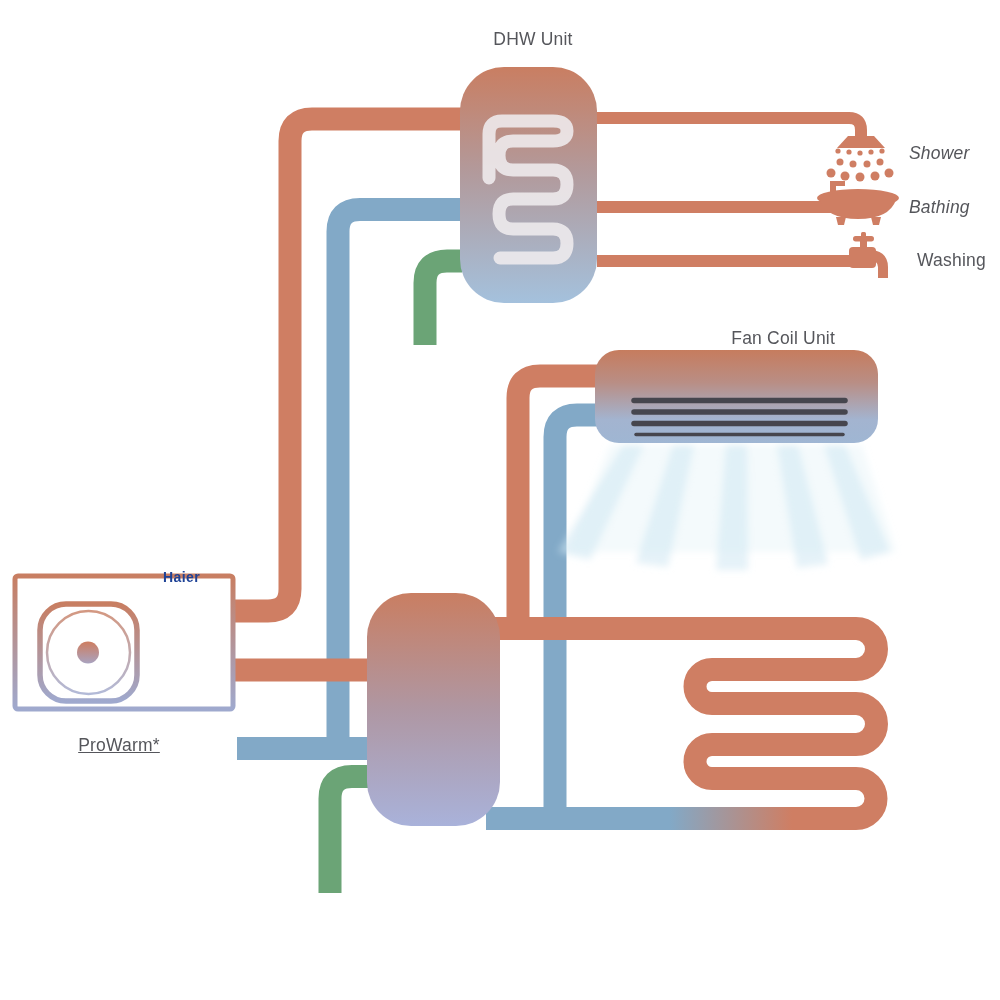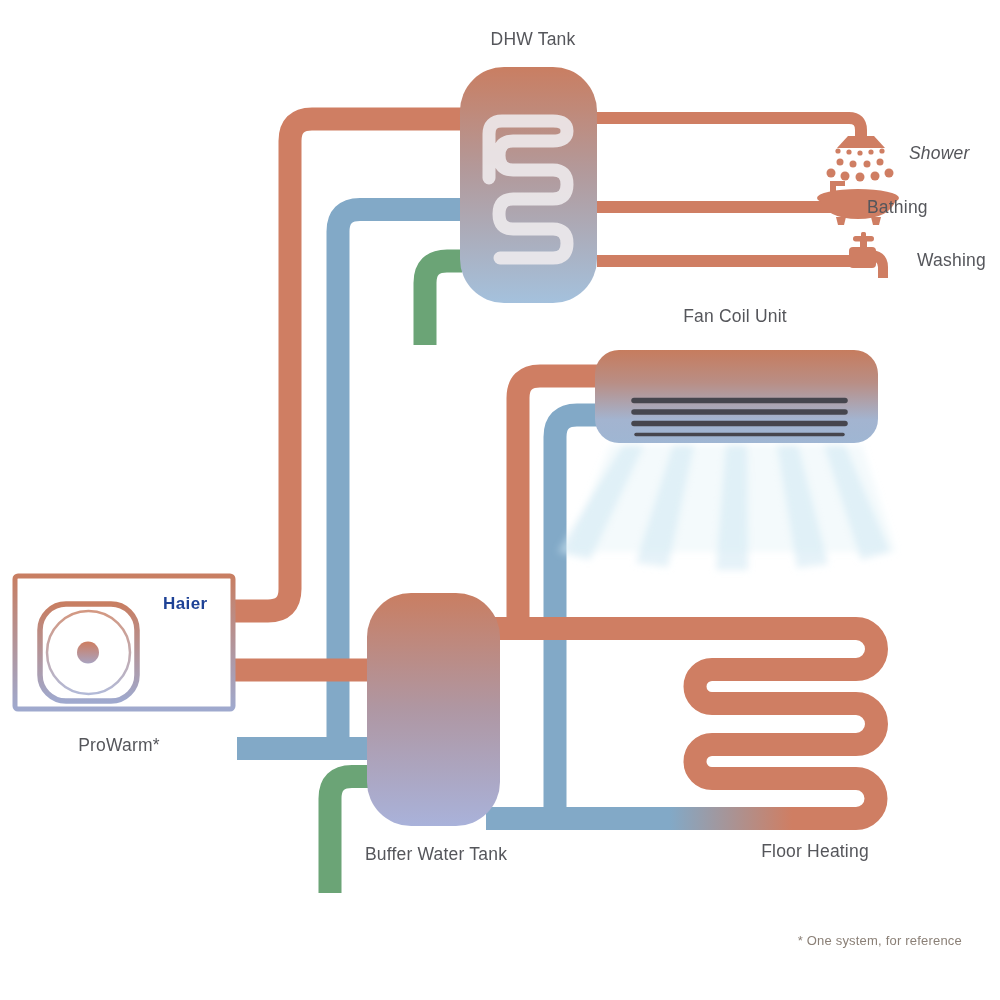--- a/index.html
+++ b/index.html
@@ -2,22 +2,22 @@
 <html><head>
 <meta charset="utf-8">
 <style>
   html,body{margin:0;padding:0;background:#ffffff;width:1000px;height:1000px;overflow:hidden;}
   #stage{position:relative;width:1000px;height:1000px;background:#ffffff;
          font-family:"Liberation Sans", sans-serif;}
   svg{position:absolute;left:0;top:0;}
   .lbl{position:absolute;color:#55565B;font-size:17.5px;letter-spacing:.2px;
        font-family:"Liberation Sans", sans-serif;}
   .lbl.center{text-align:center;width:200px;}
-  .brand{position:absolute;left:163px;top:594px;width:60px;color:#1E4296;
-         font-weight:700;font-size:17px;letter-spacing:.4px;}
+  .brand{position:absolute;left:163px;top:569px;width:60px;color:#1E4296;
+         font-weight:700;font-size:14px;letter-spacing:.4px;}
   .footnote{position:absolute;left:662px;top:933px;width:300px;text-align:right;
             color:#8B8077;font-size:13px;letter-spacing:.2px;}
 </style>
 </head>
 <body>
 
 <div id="stage">
 
   <svg width="1000" height="1000" viewBox="0 0 1000 1000">
     <defs>
@@ -149,32 +149,29 @@
     </g>
 
     <g>
       <rect x="15" y="576" width="218" height="133" rx="3" fill="#ffffff" stroke="url(#gradPW)" stroke-width="5"></rect>
       <rect x="40" y="604" width="97" height="97" rx="26" fill="#ffffff" stroke="url(#gradPW)" stroke-width="5.5"></rect>
       <circle cx="88.5" cy="652.5" r="41.5" fill="none" stroke="url(#gradPW)" stroke-width="2.5" stroke-opacity="0.8"></circle>
       <circle cx="88" cy="652.5" r="11" fill="url(#gradDot)"></circle>
     </g>
   </svg>
 
-  <div class="lbl center" style="left:433px;top:29px;">DHW Tank</div>
+  <div class="lbl center" style="left:433px;top:29px;">DHW Unit</div>
 
   <div class="lbl" style="left:909px;top:143px;font-style:italic;">Shower</div>
 
-  <div class="lbl" style="left:867px;top:197px;">Bathing</div>
+  <div class="lbl" style="left:909px;top:197px;font-style:italic;">Bathing</div>
 
   <div class="lbl" style="left:909px;top:250px;margin-left:8px;">Washing</div>
 
-  <div class="lbl center" style="left:635px;top:306px;">Fan Coil Unit</div>
+  <div class="lbl center" style="left:635px;top:328px;text-align:right;">Fan Coil Unit</div>
 
   <div class="brand">Haier</div>
 
-  <div class="lbl center" style="left:19px;top:735px;">ProWarm*</div>
+  <div class="lbl center" style="left:19px;top:735px;text-decoration:underline;">ProWarm*</div>
 
-  <div class="lbl center" style="left:336px;top:844px;">Buffer Water Tank</div>
 
-  <div class="lbl center" style="left:715px;top:841px;">Floor Heating</div>
 
-  <div class="footnote">* One system, for reference</div>
 </div>
 
 </body></html>

